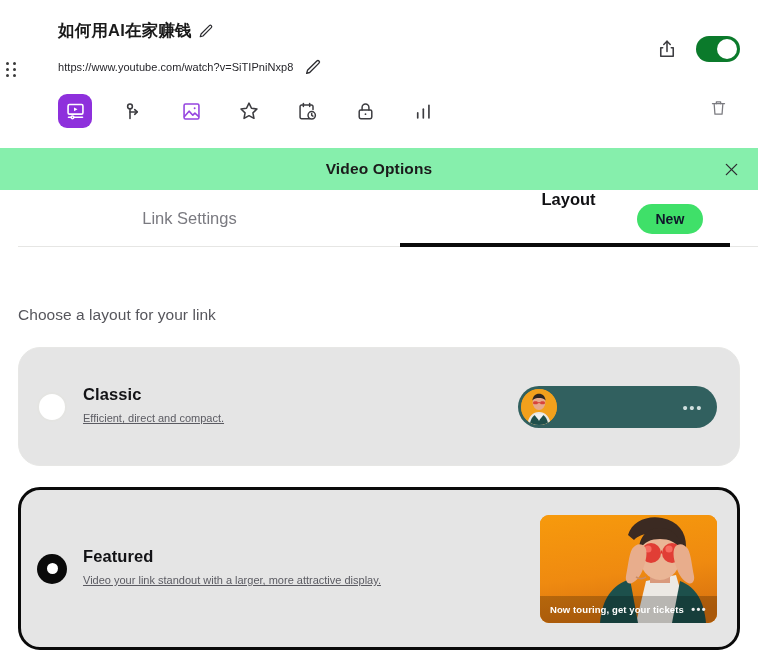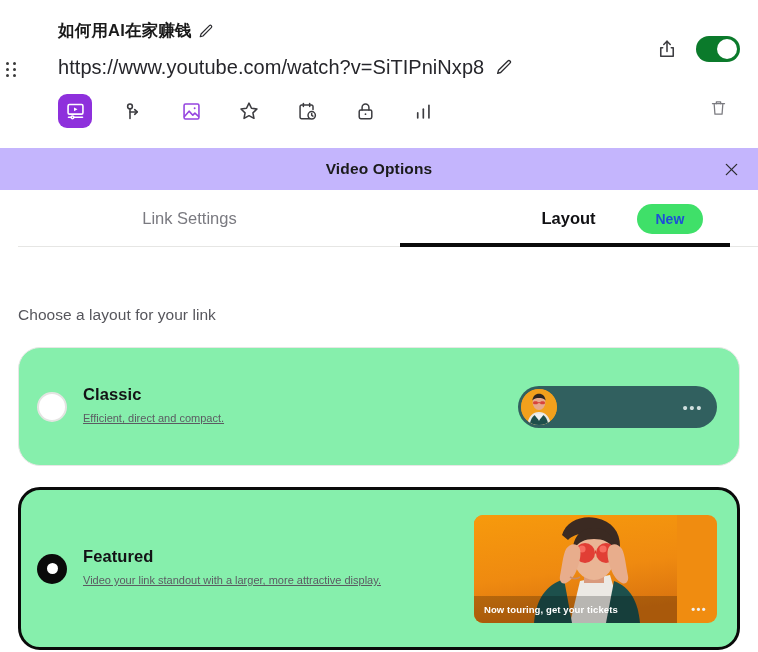--- a/index.html
+++ b/index.html
@@ -32,21 +32,21 @@
     cursor: grab;
   }
   .drag-handle i { display:block; width:3px; height:3px; border-radius:50%; background:#3a3a3a; }
 
   .title-row { display: flex; align-items: center; gap: 5px; height: 26px; margin-top:4px; }
   .link-title {
     font-size: 16.5px; font-weight: 700; color: #1a1a1a;
     letter-spacing: .2px; white-space: nowrap;
   }
   .url-row { display: flex; align-items: center; gap: 10px; margin-top: 12px; height: 22px; }
-  .link-url { font-size: 20px; color: #26262b; white-space: nowrap; letter-spacing: .05px;}
+  .link-url { font-size: 11px; color: #26262b; white-space: nowrap; letter-spacing: .05px;}
 
   .pencil { flex: none; width: 17px; height: 17px; display:block; cursor:pointer; }
   .pencil-lg { width: 19px; height: 19px; }
 
   
   .icon-row {
     display: flex; align-items: center; gap: 24px;
     margin-top: 16px; height: 34px;
   }
   .icon-btn {
@@ -73,21 +73,21 @@
     width: 20px; height: 20px; border-radius: 50%; background: #fff;
   }
   .trash {
     position: absolute; right: 30px; top: 97px;
     width: 19px; height: 22px; cursor: pointer;
   }
 
   
   .modal-header {
     position: relative;
-    height: 42px; background: #c4b5fd;
+    height: 42px; background: #86efac;
     display: flex; align-items: center; justify-content: center;
   }
   .modal-title { font-size: 15.5px; font-weight: 700; color: #1b1b1b; letter-spacing:.15px; }
   .close-x {
     position: absolute; right: 14px; top: 50%; transform: translateY(-50%);
     width: 26px; height: 26px; cursor: pointer;
     display: flex; align-items: center; justify-content: center;
   }
 
   
@@ -95,24 +95,24 @@
     position: relative; height: 57px; background: #fff;
     display: flex; align-items: center;
   }
   .tab {
     flex: 1 1 0; text-align: center; cursor: pointer;
     font-size: 16.5px; color: #7a7a80; font-weight: 400;
     position: relative; height: 100%;
     display: flex; align-items: center; justify-content: center;
   }
   .tab.active { color: #111114; font-weight: 700; }
-  .tab-new-wrap { position: relative; display:flex; align-items:center; justify-content:center; }
+  .tab-new-wrap { position: relative; display:flex; align-items:flex-start; justify-content:center; }
   .badge-new {
     position: absolute; left: calc(50% + 68px); top: 50%; transform: translateY(-50%);
-    background: #3fe069; color: #1d4ed8;
+    background: #3fe069; color: #0f172a;
     font-size: 14px; font-weight: 700;
     padding: 7px 19px; border-radius: 16px; white-space: nowrap;
     cursor: pointer;
   }
   .tab-underline-base {
     position: absolute; left: 18px; right: 0; bottom: 0;
     height: 1px; background: #e6e6e4;
   }
   .tab-underline-active {
     position: absolute; left: 400px; width: 330px; bottom: 0;
@@ -122,21 +122,21 @@
   
   .panel { padding: 0 18px; }
   .choose-label {
     font-size: 15.5px; color: #56565c; margin-top: 59px; margin-bottom: 23px;
     letter-spacing: .05px;
   }
 
   .option-card {
     position: relative;
     border-radius: 22px;
-    background: #86efac;
+    background: #e5e5e5;
     display: flex; align-items: center;
     cursor: pointer;
   }
   .option-card.classic {
     border: 1px solid #e7e7e5;
     height: 119px;
     padding: 0 22px 0 18px;
   }
   .option-card.featured {
     border: 3px solid #0a0a0a;
@@ -176,21 +176,21 @@
     background: #f2a01c; position: relative;
   }
   .pill-dots {
     position: absolute; right: 14px; top: 50%; transform: translateY(-50%);
     color: #cfdedd; font-size: 15px; letter-spacing: 1.6px; line-height: 1;
   }
 
   
   .preview-card {
     flex: none;
-    width: 243px; height: 108px; border-radius: 9px;
+    width: 177px; height: 108px; border-radius: 9px;
     overflow: hidden; position: relative;
     background: #f08c10;
   }
   .preview-caption {
     position: absolute; left: 0; right: 0; bottom: 0;
     height: 27px;
     display: flex; align-items: center;
     padding: 0 10px;
     font-size: 9.5px; font-weight: 700; color: #ffffff;
     letter-spacing: .1px;

